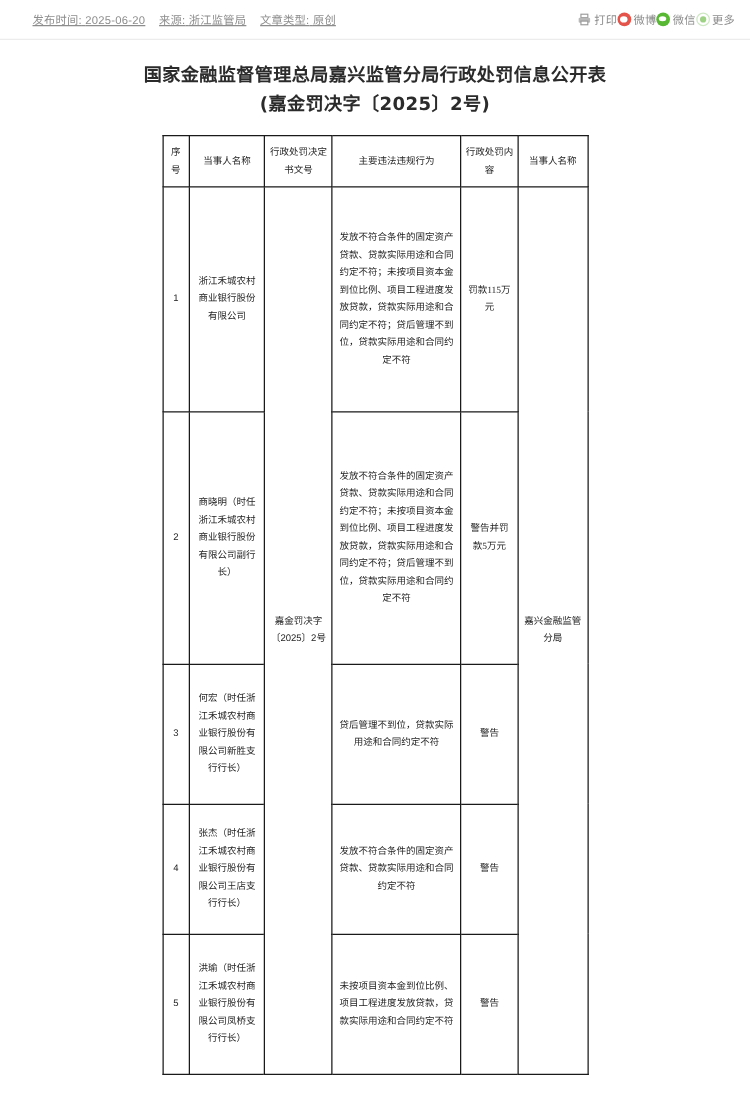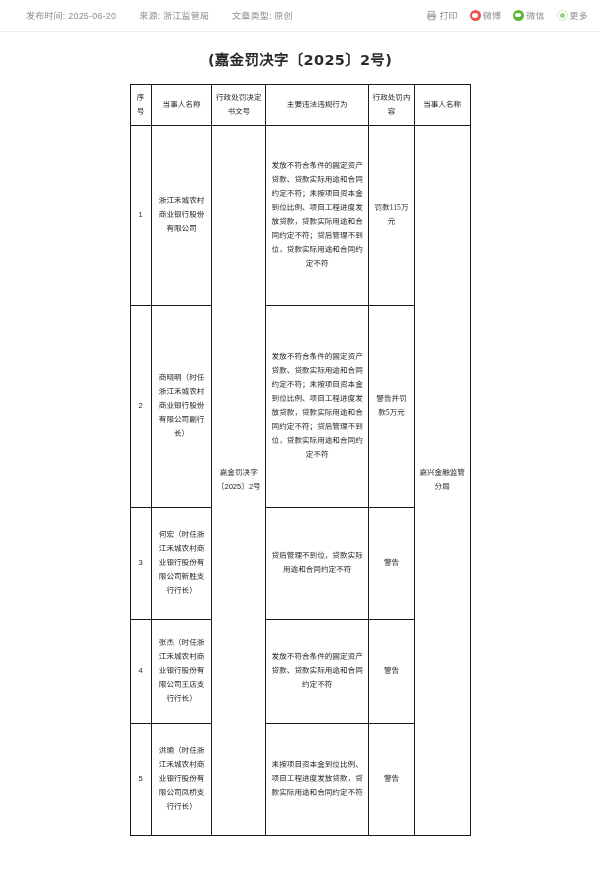--- a/index.html
+++ b/index.html
@@ -25,30 +25,30 @@
     display: flex;
     align-items: center;
     padding: 0 12px 0 26px;
     font-size: 9px;
     color: #8d8d8d;
     letter-spacing: .2px;
   }
   .meta-left {
     display: flex;
     align-items: center;
-    gap: 23px;
+    gap: 11px;
     flex: 1 1 auto;
+    text-decoration: underline;
   }
   .meta-item { white-space: nowrap; }
   .meta-item .meta-val { color: #8d8d8d; }
 
   .meta-right {
     display: flex;
     align-items: center;
-    gap: 12px;
     white-space: nowrap;
   }
   .share-item {
     display: flex;
     align-items: center;
     gap: 2px;
     color: #8d8d8d;
     font-size: 9px;
     cursor: pointer;
   }
@@ -208,20 +208,21 @@
     </span>
 
     <span class="share-item">
       <span class="share-ico ico-more"></span>
       <span>更多</span>
     </span>
   </div>
 </div>
 
 <div class="title-wrap">
+  <div class="doc-title">国家金融监督管理总局嘉兴监管分局行政处罚信息公开表</div>
   <div class="doc-subtitle">(嘉金罚决字〔2025〕2号)</div>
 </div>
 
 <div class="table-wrap">
   <table class="penalty">
     <colgroup>
       <col class="col-no">
       <col class="col-party">
       <col class="col-docno">
       <col class="col-act">

